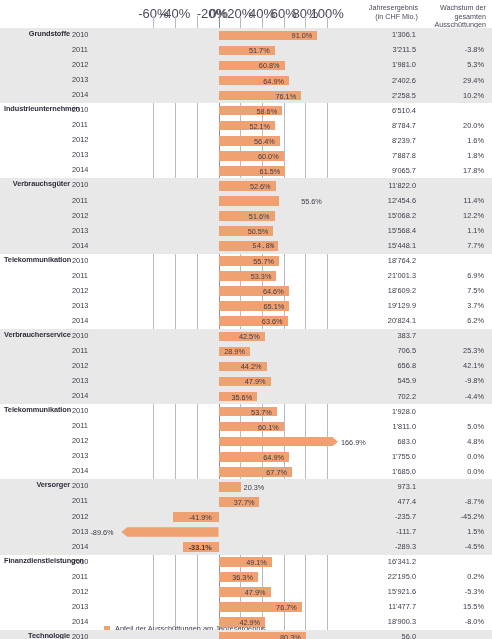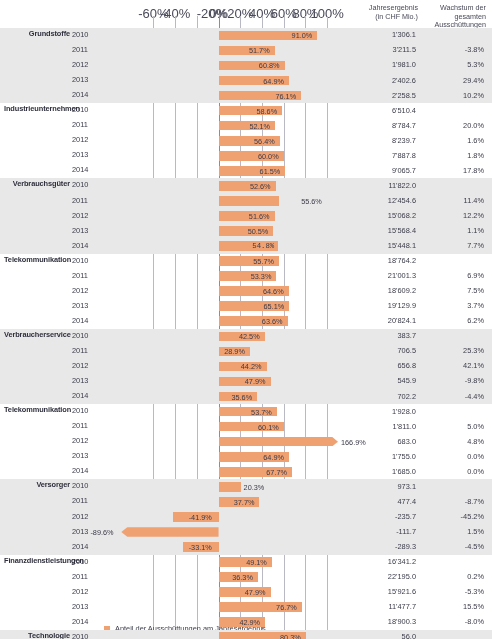--- a/index.html
+++ b/index.html
@@ -444,21 +444,21 @@
           <div class="year">2013</div>
           <div class="plot" style="z-index: 2;">
             <div class="bar clip-left" style="left: 11.2914px; width: 97.28px; background: rgb(240, 161, 113);"></div>
             <div class="blabel" style="left: -19.6086px;">-89.6%</div>
           </div>
           <div class="num num1">-111.7</div>
           <div class="num num2">1.5%</div>
         </div>
         <div class="row">
           <div class="year">2014</div>
-          <div class="plot" style="z-index: 2;">
+          <div class="plot" style="z-index: 2; font-weight: bold;">
             <div class="bar" style="left: 72.6343px; width: 35.9371px; background: rgb(240, 161, 113);"></div>
             <div class="blabel" style="left: 78.6714px;">-33.1%</div>
           </div>
           <div class="num num1">-289.3</div>
           <div class="num num2">-4.5%</div>
         </div>
       </div>
       <div class="group" style="position: relative;">
         <div class="row">
           <div class="sector">Finanzdienstleistungen</div>

